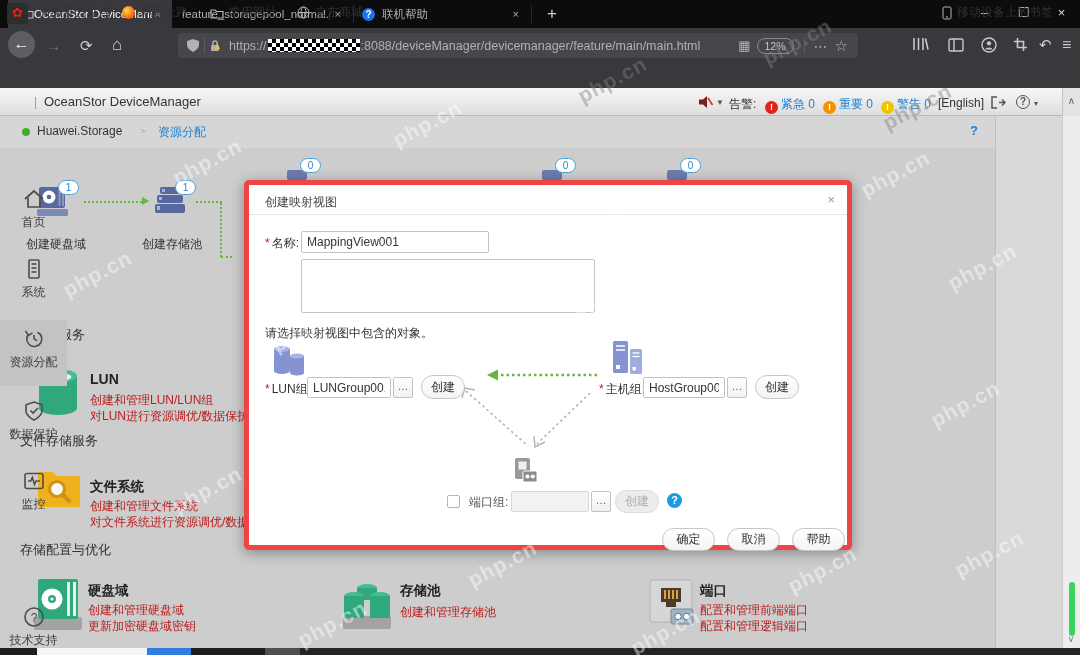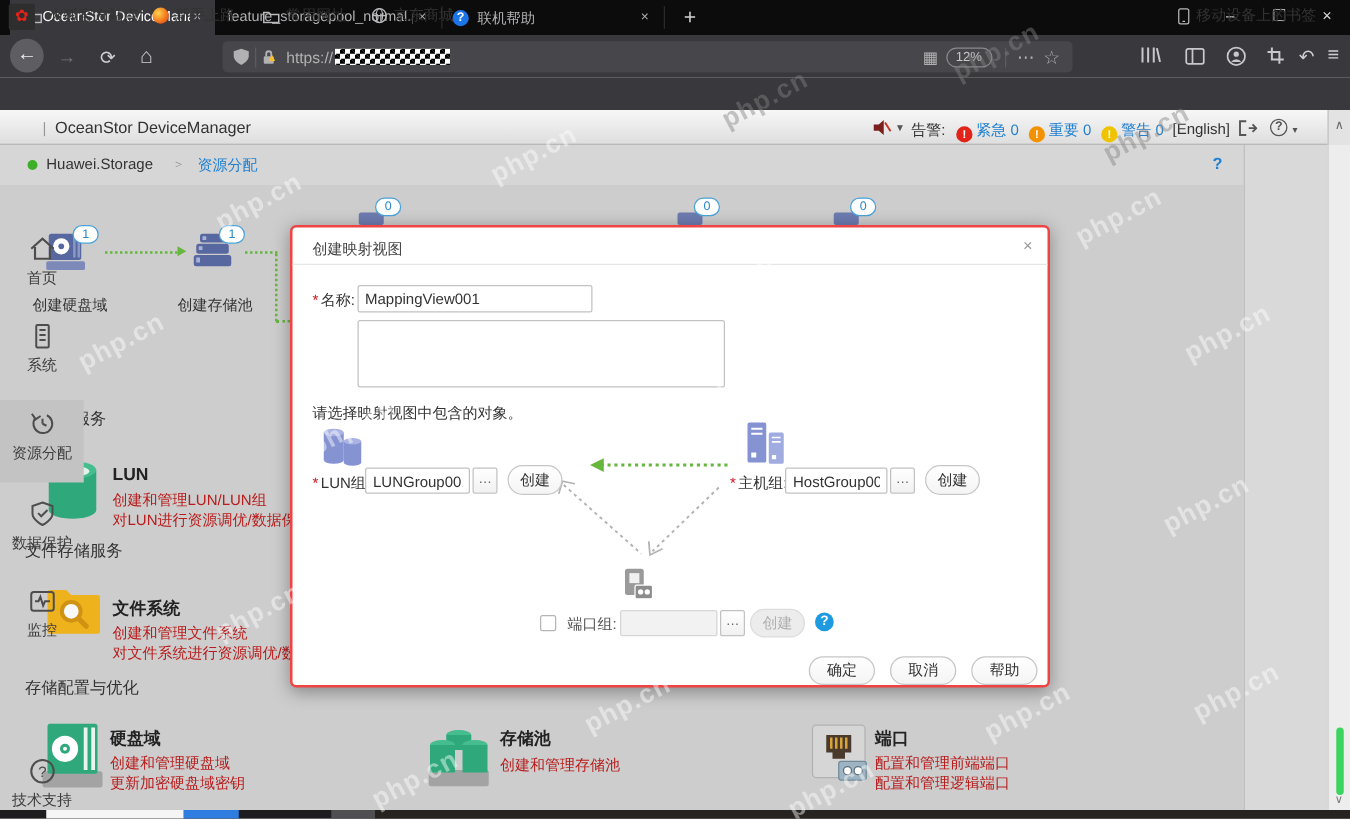--- a/index.html
+++ b/index.html
@@ -64,22 +64,22 @@
   
   .sidebar { position:absolute; left:995px; top:116px; width:67px; height:532px; background:#d9d9d9; border-left:1px solid #c0c0c0; }
   .sbitem { position:absolute; left:0; width:67px; text-align:center; color:#3d3d3d; font-size:12px; padding-top:4px; }
   .sbitem.active { background:#c3c3c3; }
   .sbitem svg { display:block; margin:2px auto 2px; }
   .scrollstrip { position:absolute; left:1062px; top:116px; width:18px; height:532px; background:#ededed; border-left:1px solid #cfcfcf; }
   .scrollthumb { position:absolute; left:1069px; top:582px; width:6px; height:54px; background:#3bd45f; border-radius:3px; }
   .scrolldown { position:absolute; left:1064px; top:634px; width:14px; height:13px; color:#777; font-size:9px; text-align:center; }
 
   
-  .dialog { position:absolute; left:232px; top:180px; width:608px; height:370px; background:#fff;
-    border:2px solid #ef4444; border-radius:5px; box-shadow:0 3px 14px rgba(0,0,0,0.35); z-index:10; }
+  .dialog { position:absolute; left:244px; top:180px; width:608px; height:370px; background:#fff;
+    border:5px solid #ef4444; border-radius:5px; box-shadow:0 3px 14px rgba(0,0,0,0.35); z-index:10; }
   .dlg-title { position:absolute; left:16px; top:9px; font-size:12px; color:#444; }
   .dlg-close { position:absolute; right:12px; top:7px; color:#999; font-size:13px; }
   .dlg-div { position:absolute; left:0; top:29px; width:100%; height:1px; background:#e6e6e6; }
   .star { color:#d0121b; margin-right:2px; }
   .tin { border:1px solid #c2c2c2; border-radius:2px; font-size:12px; padding:2px 5px; font-family:inherit; color:#333; background:#fff; }
   .morebtn { display:inline-block; width:20px; height:21px; border:1px solid #c2c2c2; border-radius:2px; background:linear-gradient(#fff,#f1f1f1); color:#666; text-align:center; line-height:17px; font-size:11px; }
   .pillbtn { display:inline-block; border:1px solid #c6c6c6; border-radius:12px; background:linear-gradient(#fff,#f4f4f4); color:#333; font-size:12px; text-align:center; }
   .pillbtn.dis { background:#ececec; color:#b0b0b0; border-color:#dcdcdc; }
   .cbx { position:absolute; width:13px; height:13px; border:1px solid #b5b5b5; background:#fff; border-radius:2px; }
   .qmark { display:inline-block; width:15px; height:15px; border-radius:50%; background:#1e9be0; color:#fff; font-size:11px; font-weight:bold; text-align:center; line-height:15px; }
@@ -133,20 +133,21 @@
     <span class="urlsep"></span>
     <span style="position:relative; width:14px; height:15px;">
       <svg width="12" height="14" style="position:absolute; left:0; top:1px;">
           <rect x="2" y="6" width="8" height="6" rx="1" fill="#b1b1b3"></rect>
           <path d="M4 6 V4 a2 2 0 0 1 4 0 V6" stroke="#b1b1b3" fill="none" stroke-width="1.5"></path>
         </svg>
       <span style="position:absolute; left:4px; top:3px; color:#f7c12c; font-size:9px;">▲</span>
     </span>
     <span class="urltext" style="margin-left:6px;">https://</span>
     <span class="checker"></span>
+    <span class="urltext">:8088/deviceManager/devicemanager/feature/main/main.html</span>
     <span style="margin-left:auto; font-size:13px;">▦</span>
     <span class="zoompill">12%</span>
     <span class="urlsep"></span>
     <span style="font-size:14px; padding:0 5px;">⋯</span>
     <span style="font-size:15px; padding:0 2px;">☆</span>
   </div>
 
   <svg class="abs" style="left:912px; top:37px;" width="17" height="15">
     <g stroke="#c8c8ca" stroke-width="1.6">
         <line x1="2" y1="1" x2="2" y2="13"></line>

